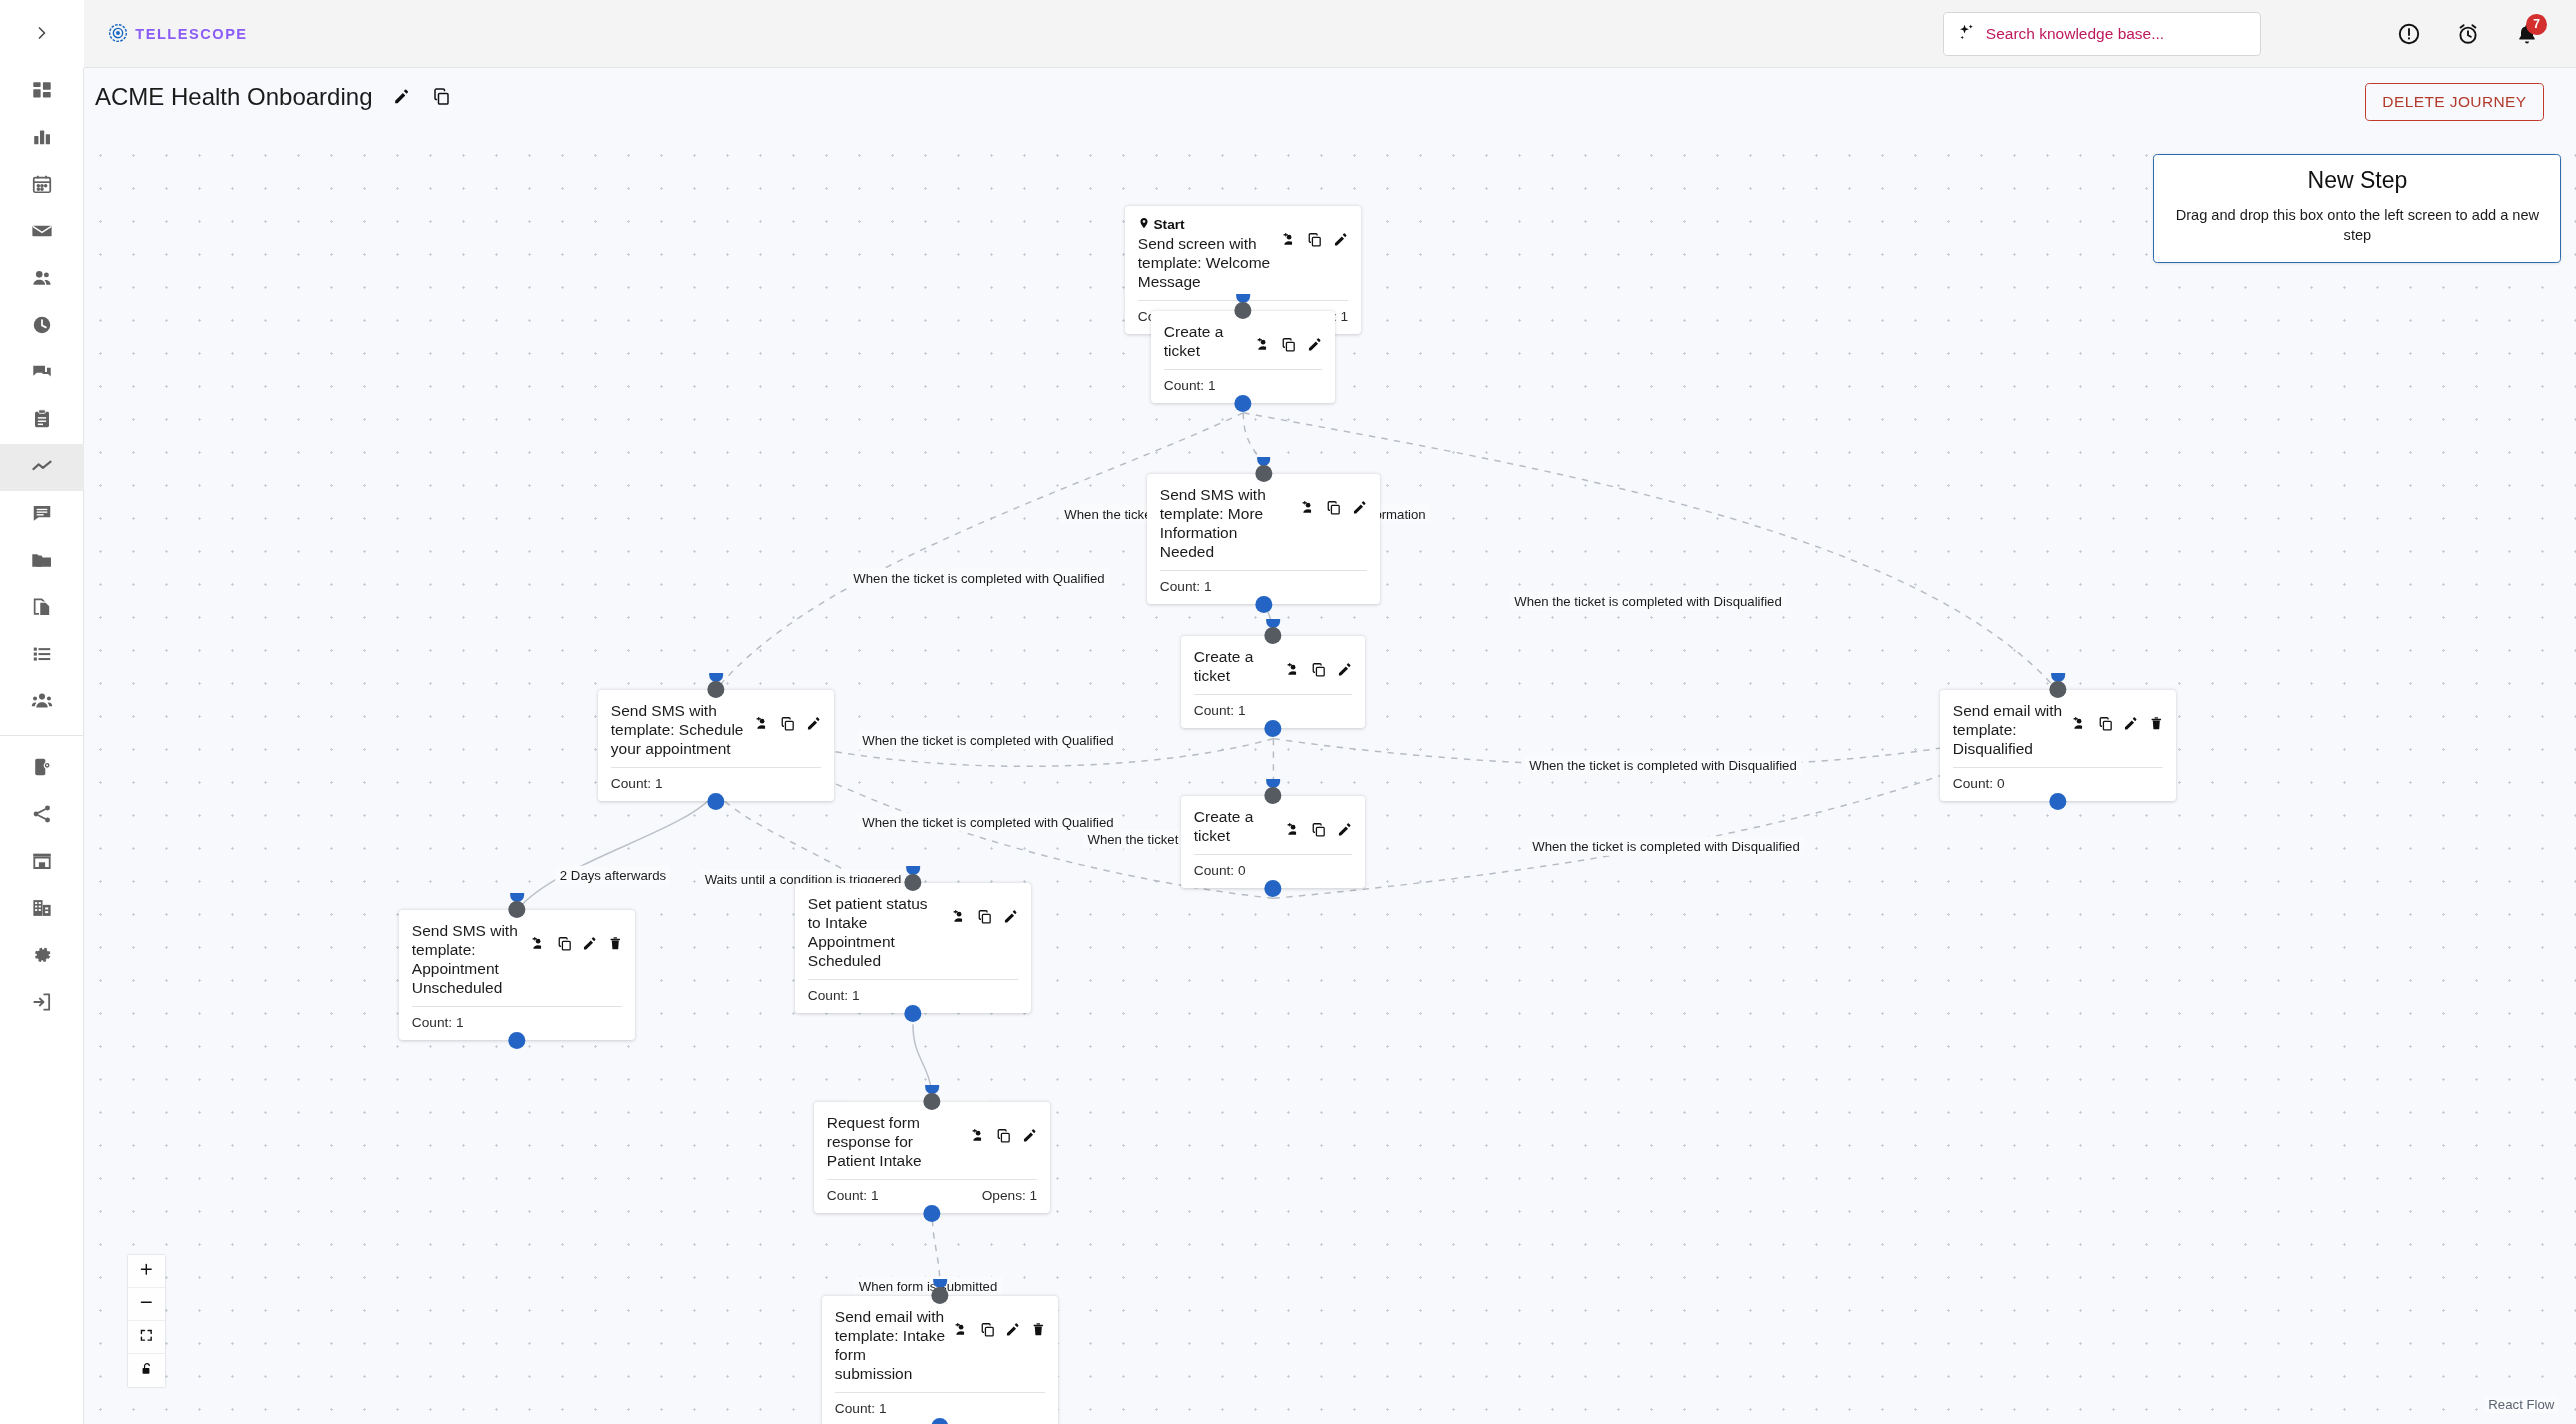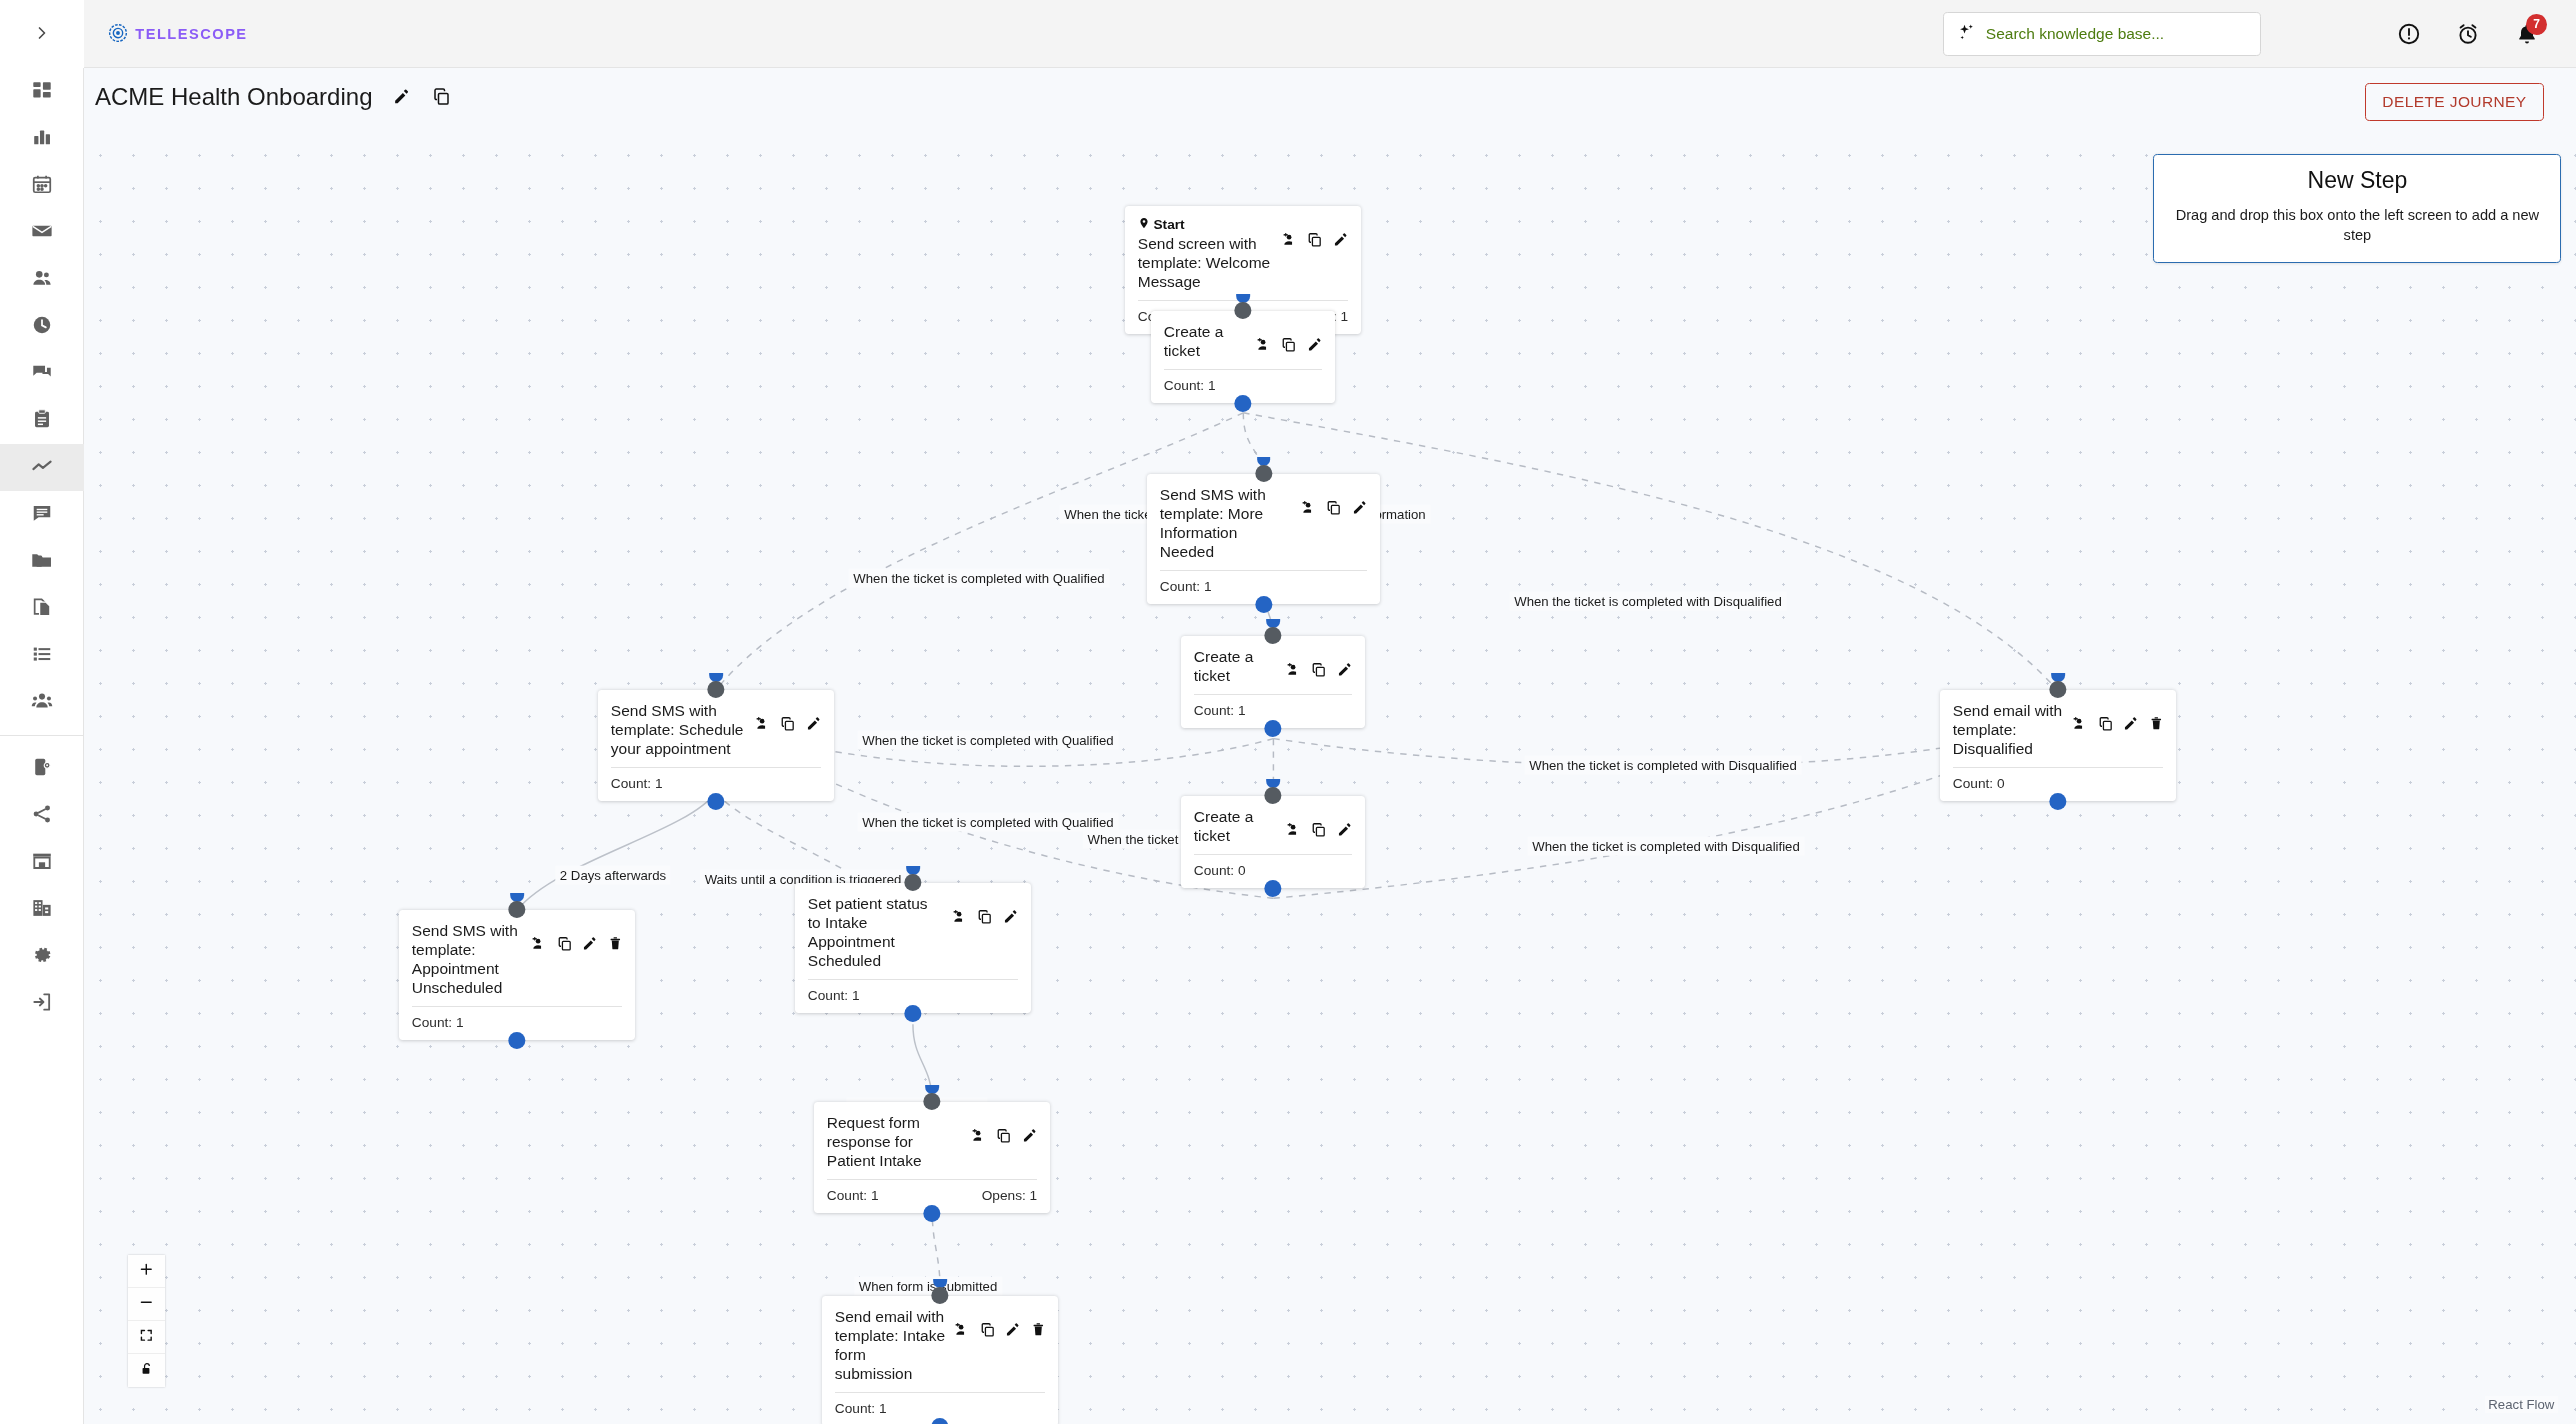--- a/index.html
+++ b/index.html
@@ -30,21 +30,21 @@
   }
   .brand-text {
     font-size: 14.6px; letter-spacing: 1.5px; font-weight: 700; color: #8b5cf6;
   }
   .search-box {
     position: absolute; right: 315px; top: 12px;
     width: 318px; height: 44px;
     background: #ffffff; border: 0.9px solid #d6d6d6; border-radius: 4.6px;
     display: flex; align-items: center; padding: 0 12.8px; gap: 10px;
   }
-  .search-placeholder { color: #4d7c0f; font-size: 15.5px; }
+  .search-placeholder { color: #be185d; font-size: 15.5px; }
   .topbar-icons {
     position: absolute; right: 37px; top: 0; height: 68px;
     display: flex; align-items: center; gap: 35px;
   }
   .ticon { position: relative; display: flex; align-items: center; justify-content: center; cursor: pointer; }
   .badge {
     position: absolute; top: -8.2px; right: -8.2px;
     min-width: 21px; height: 21px; border-radius: 50%;
     background: #d32f2f; color: #fff; font-size: 12px; font-weight: 600;
     display: flex; align-items: center; justify-content: center; padding: 0 4.6px;

